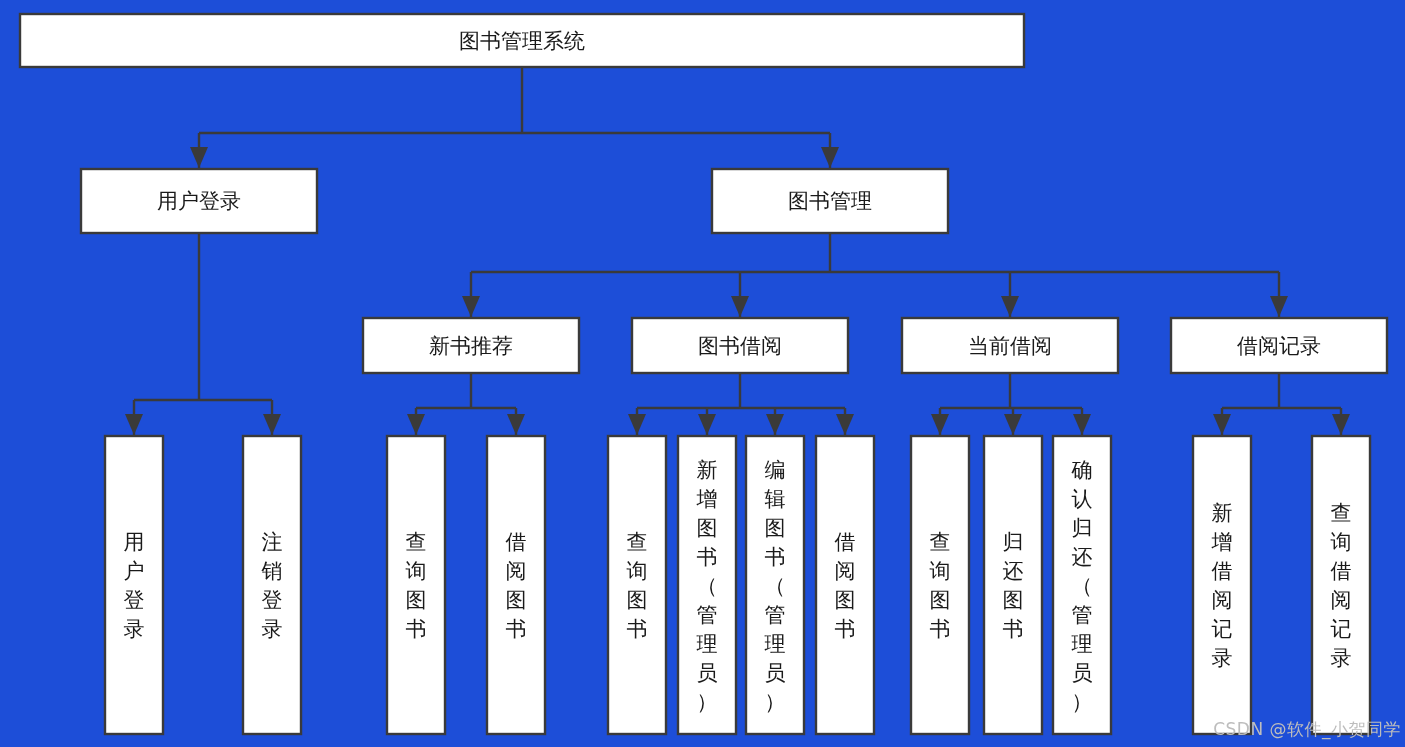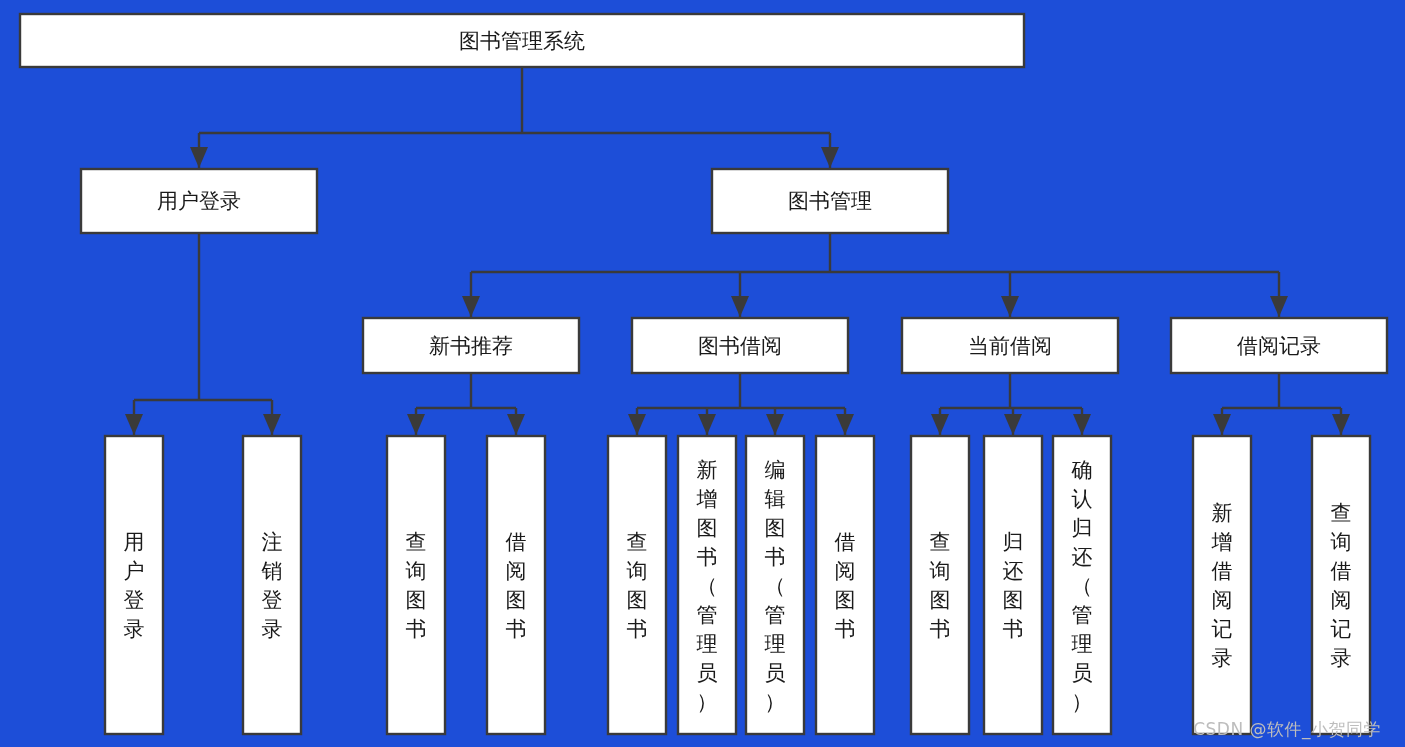--- a/index.html
+++ b/index.html
@@ -52,21 +52,21 @@
     dominant-baseline: middle;
   }
   .node-label-v {
     font-family: "DejaVu Sans", "Liberation Sans", sans-serif;
     font-size: 21px;
     fill: #1a1a1a;
     text-anchor: middle;
   }
   .watermark-text {
     position: absolute;
-    right: 24px;
+    right: 4px;
     bottom: 6px;
     font-family: "DejaVu Sans", "Liberation Sans", sans-serif;
     font-size: 17px;
     color: #bdbdbd;
     white-space: nowrap;
     letter-spacing: 0.5px;
     user-select: none;
   }
 </style>
 </head>

